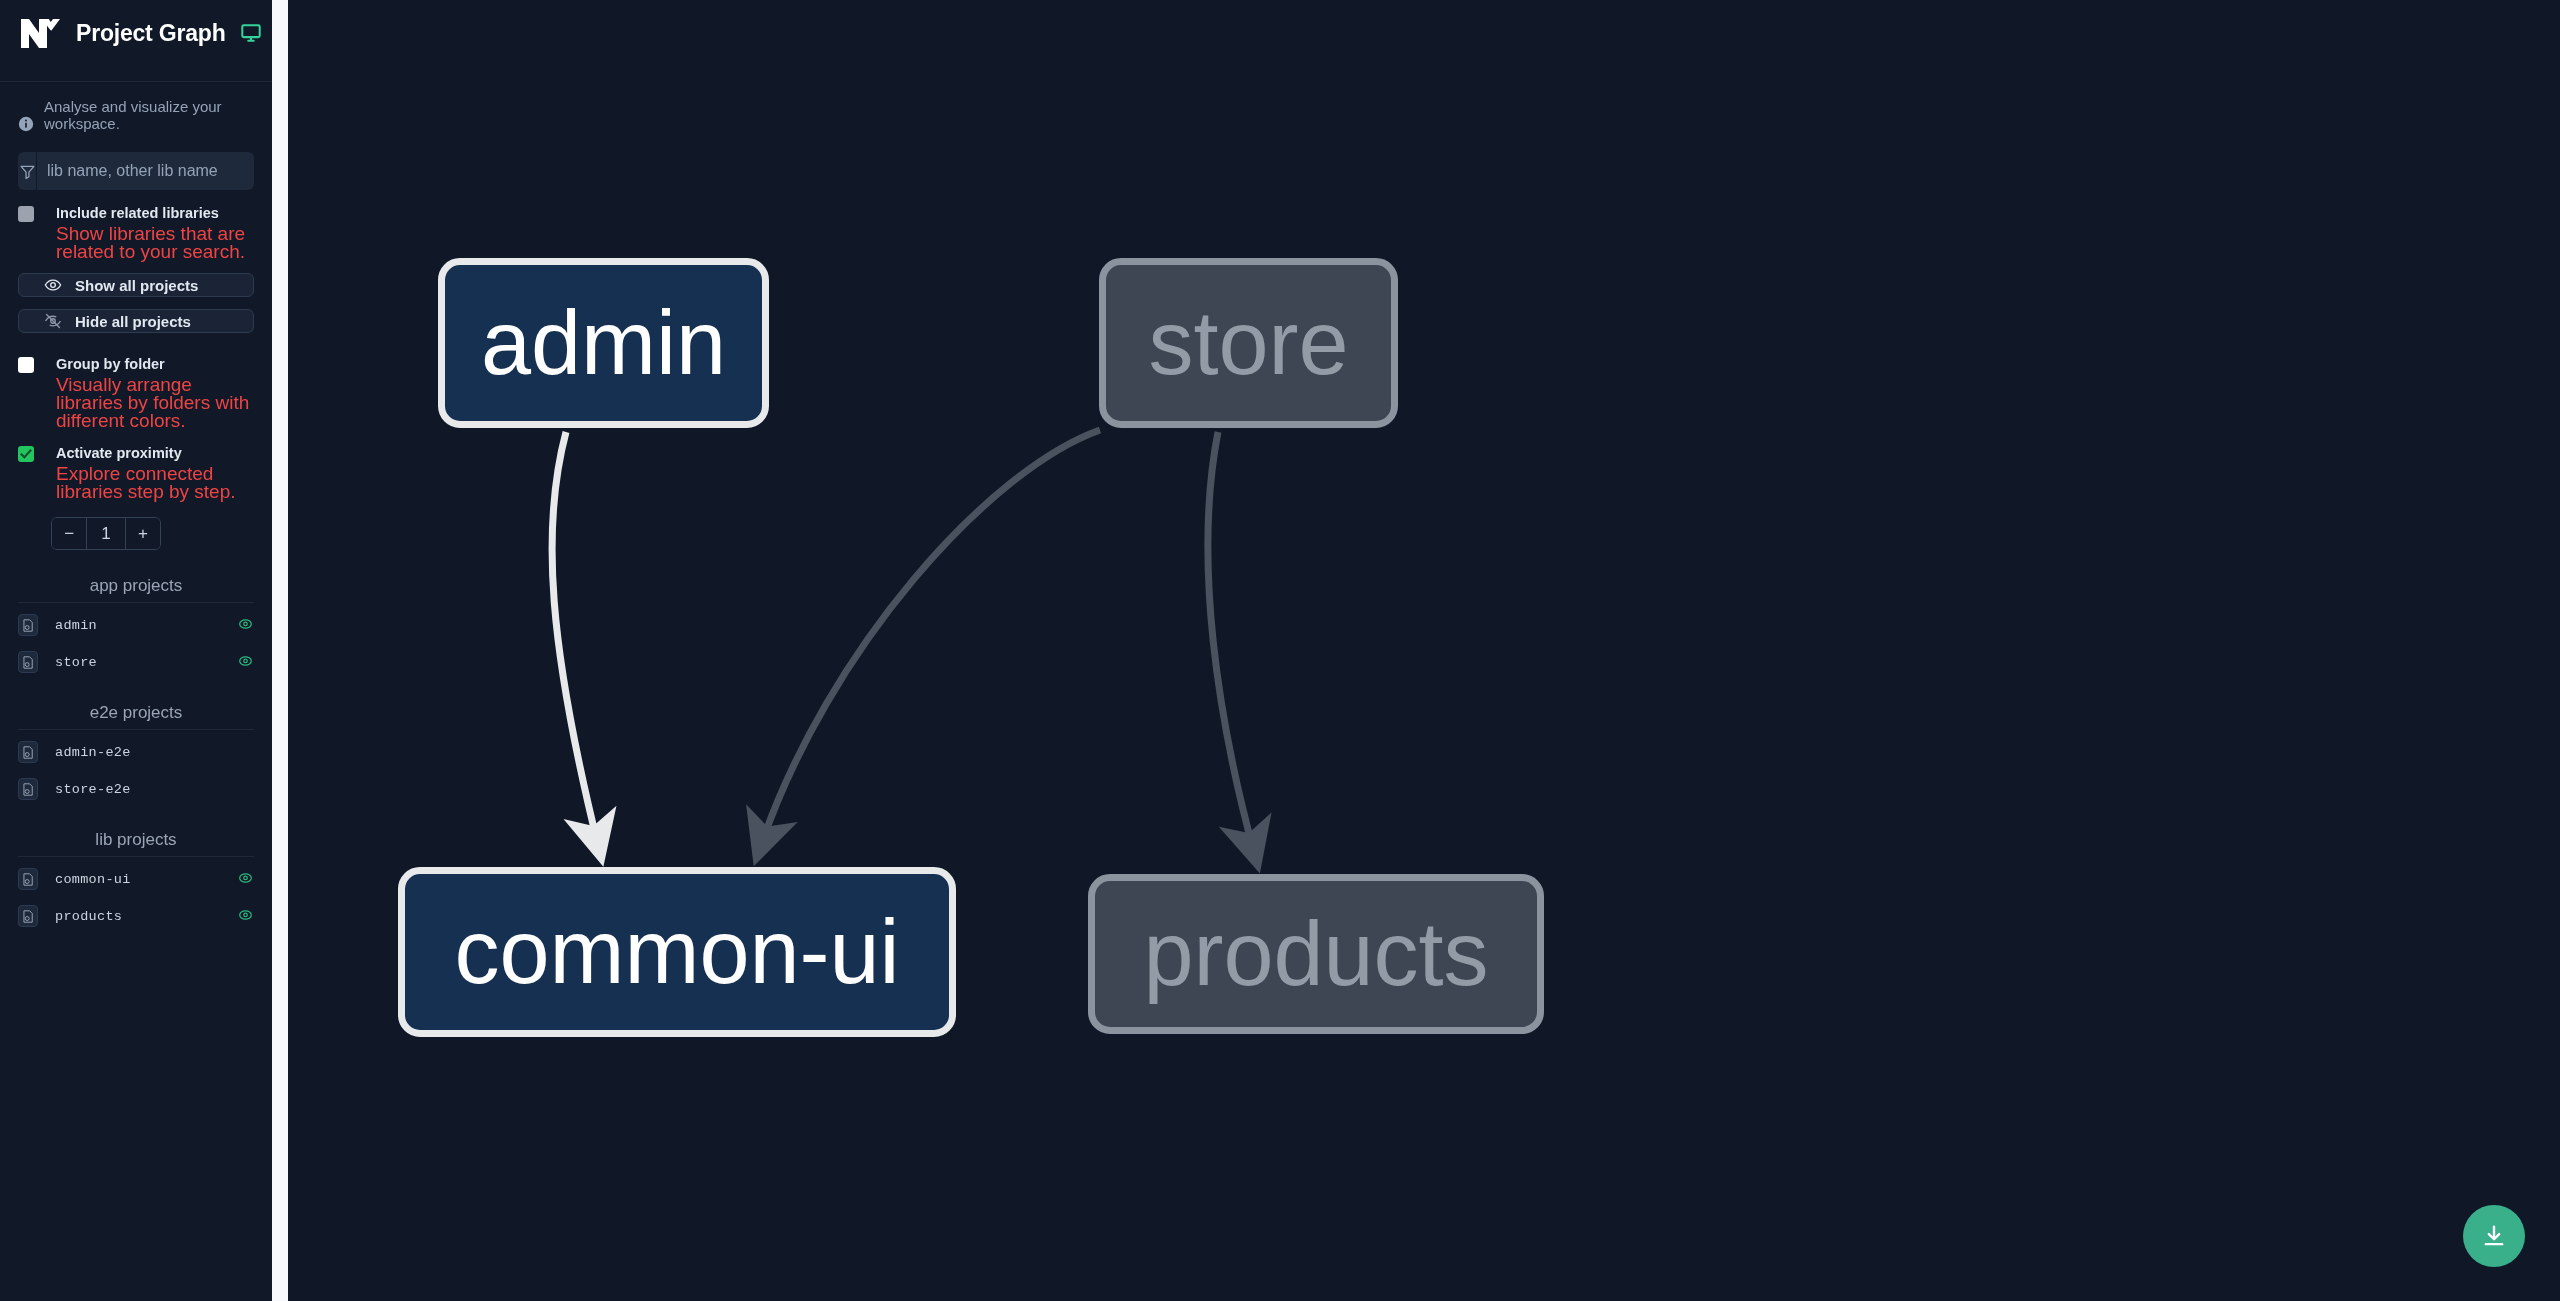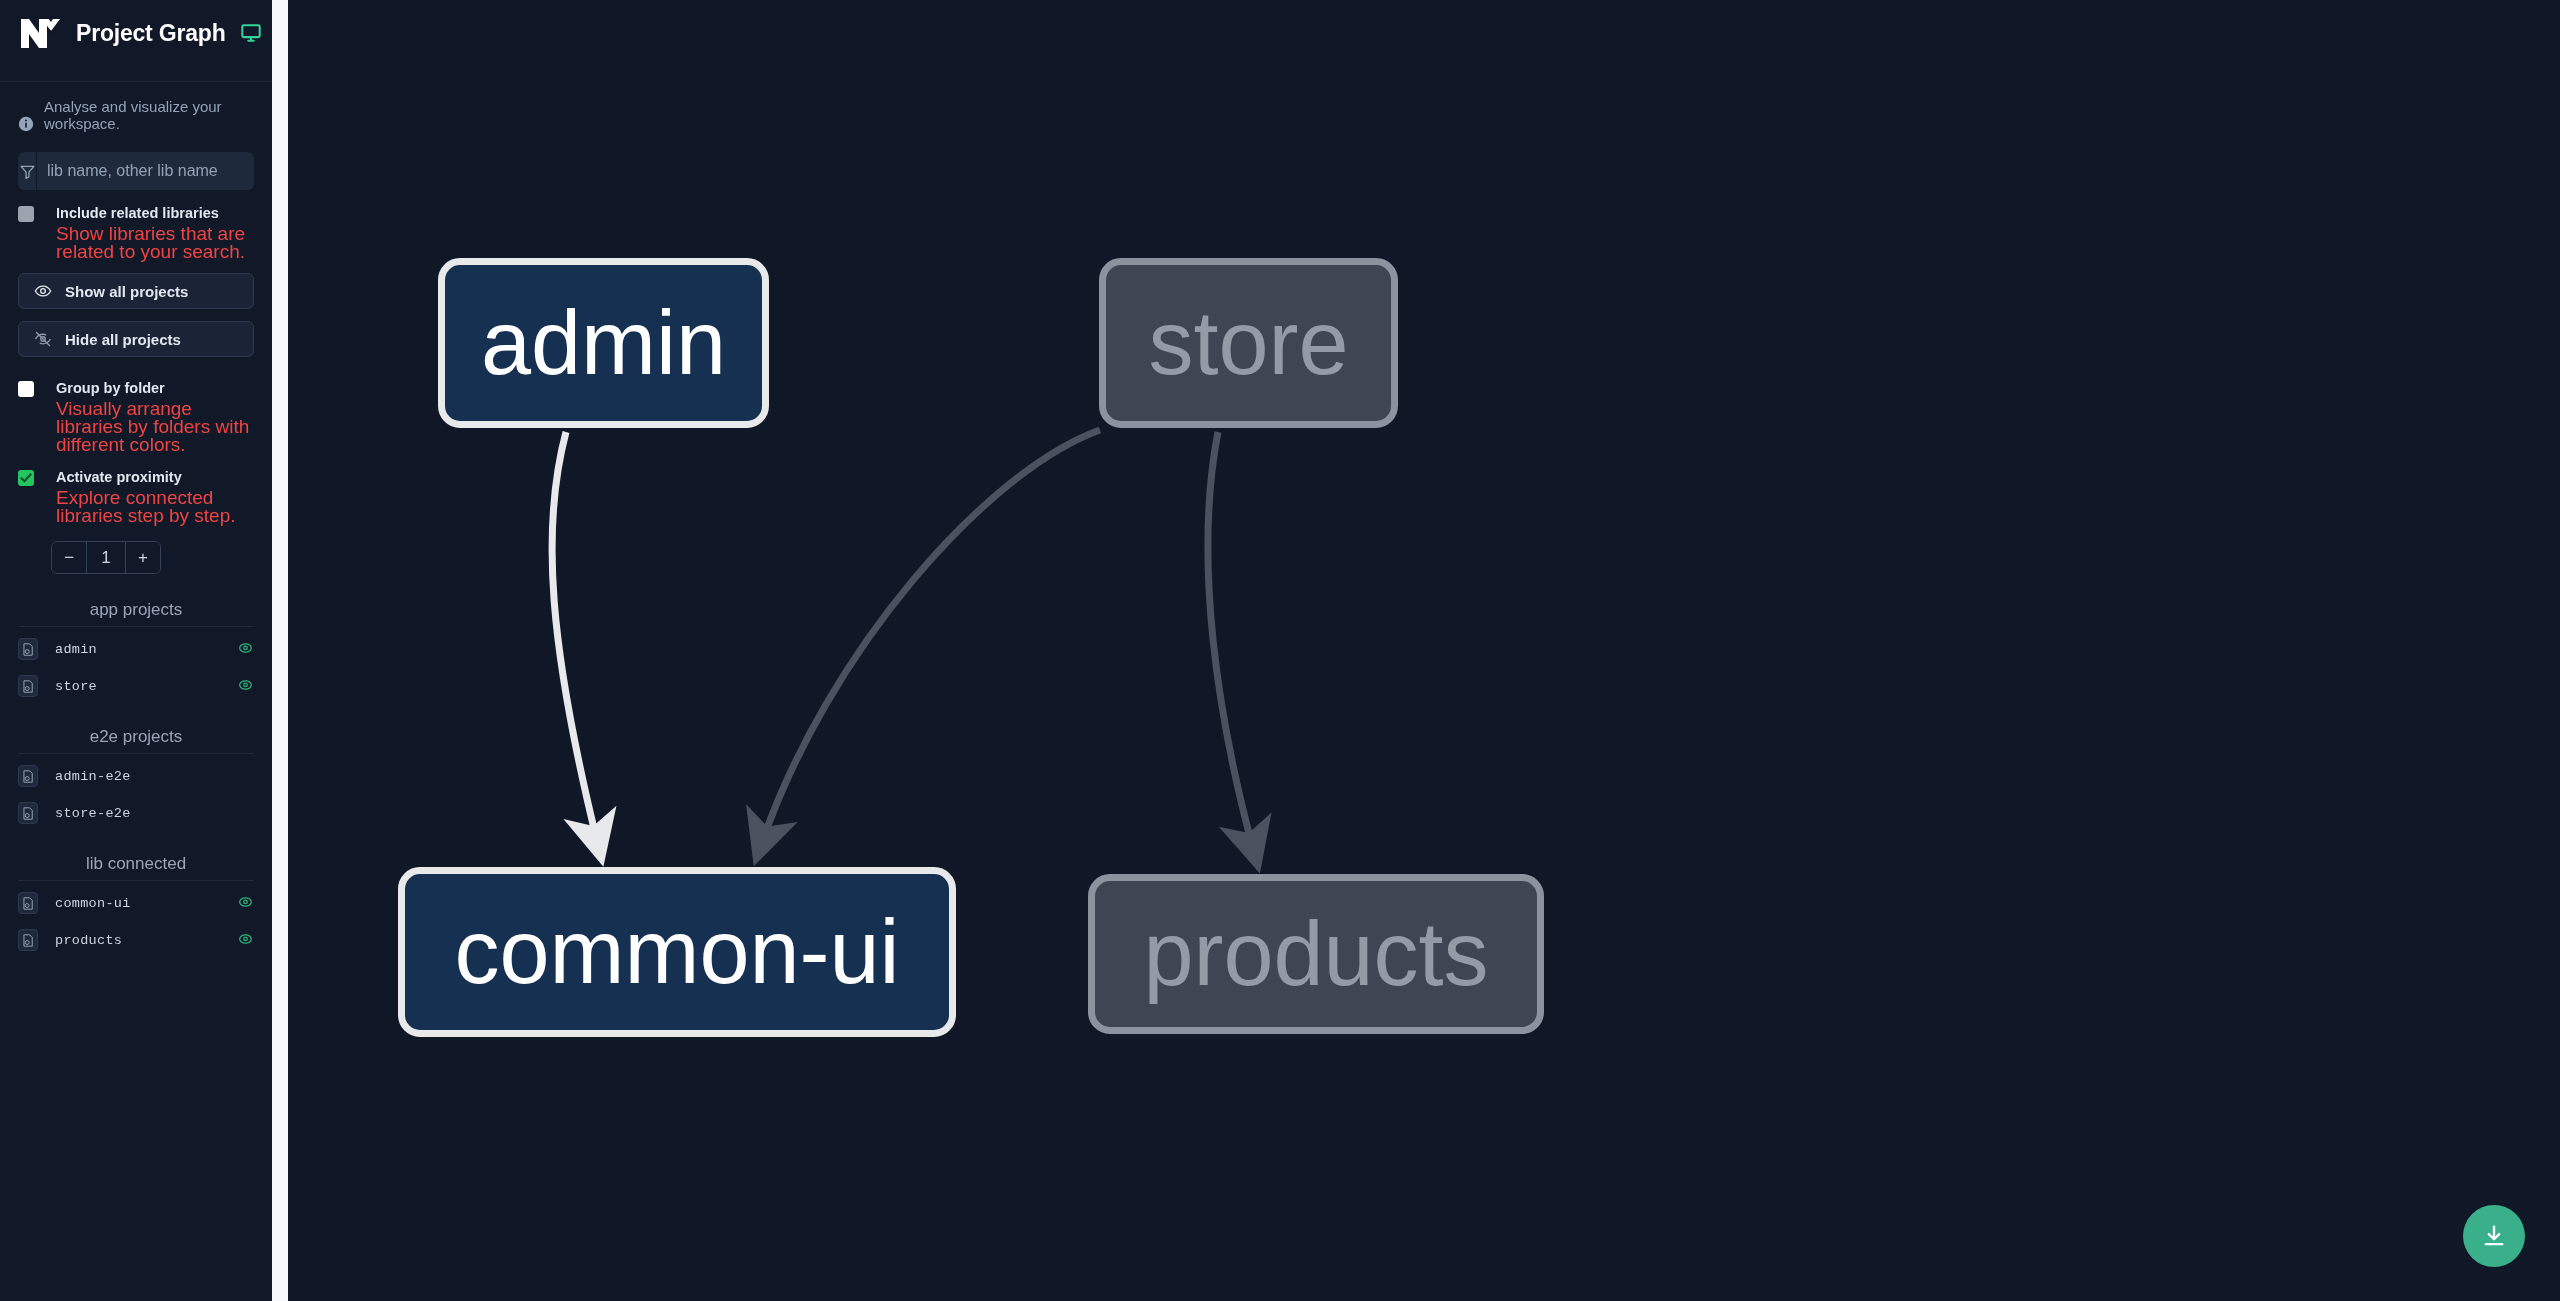--- a/index.html
+++ b/index.html
@@ -75,26 +75,26 @@
   .chk.green::after {
     content: ""; position: absolute;
     left: 5px; top: 1px; width: 4px; height: 9px;
     border: solid #134e2e; border-width: 0 2px 2px 0;
     transform: rotate(42deg);
   }
   .chk-text-main { color: #e2e8f0; font-size: 14.5px; font-weight: bold; line-height: 17px; }
   .chk-text-sub { color: #ef4444; font-size: 19px; line-height: 18px; margin-top: 3px; }
 
   .btn-wide {
-    width: 236px; height: 36px;
+    width: 236px; height: 24px;
     background: #1a2436;
     border: 1px solid #2c3a50;
     border-radius: 6px;
     display: flex; align-items: center;
-    gap: 13px; padding-left: 15px;
+    gap: 13px; padding-left: 25px;
     color: #e2e8f0; font-size: 15px; font-weight: bold;
     cursor: pointer;
     margin-top: 12px;
   }
   .btn-wide svg { width: 18px; height: 18px; flex: 0 0 18px; display:block; }
 
   .stepper {
     display: flex; margin: 16px 0 0 33px;
     width: 110px; height: 33px;
     border: 1px solid #334155; border-radius: 6px; overflow: hidden;
@@ -320,21 +320,21 @@
             <svg viewBox="0 0 14 16" fill="none" stroke="#9aa6b8" stroke-width="1.2">
               <path d="M2 1h7l3.2 3.2V15H2z" stroke-linejoin="round"></path>
               <circle cx="6" cy="10.5" r="2.4"></circle>
             </svg>
           </span>
           <span class="proj-name">store-e2e</span>
         </div>
       </div>
 
       <div class="sect">
-        <div class="sect-title">lib connected</div>
+        <div class="sect-title">lib projects</div>
 
         <div class="proj-row">
           <span class="proj-icon">
             <svg viewBox="0 0 14 16" fill="none" stroke="#9aa6b8" stroke-width="1.2">
               <path d="M2 1h7l3.2 3.2V15H2z" stroke-linejoin="round"></path>
               <circle cx="6" cy="10.5" r="2.4"></circle>
             </svg>
           </span>
           <span class="proj-name">common-ui</span>
           <span class="eye-dot">

